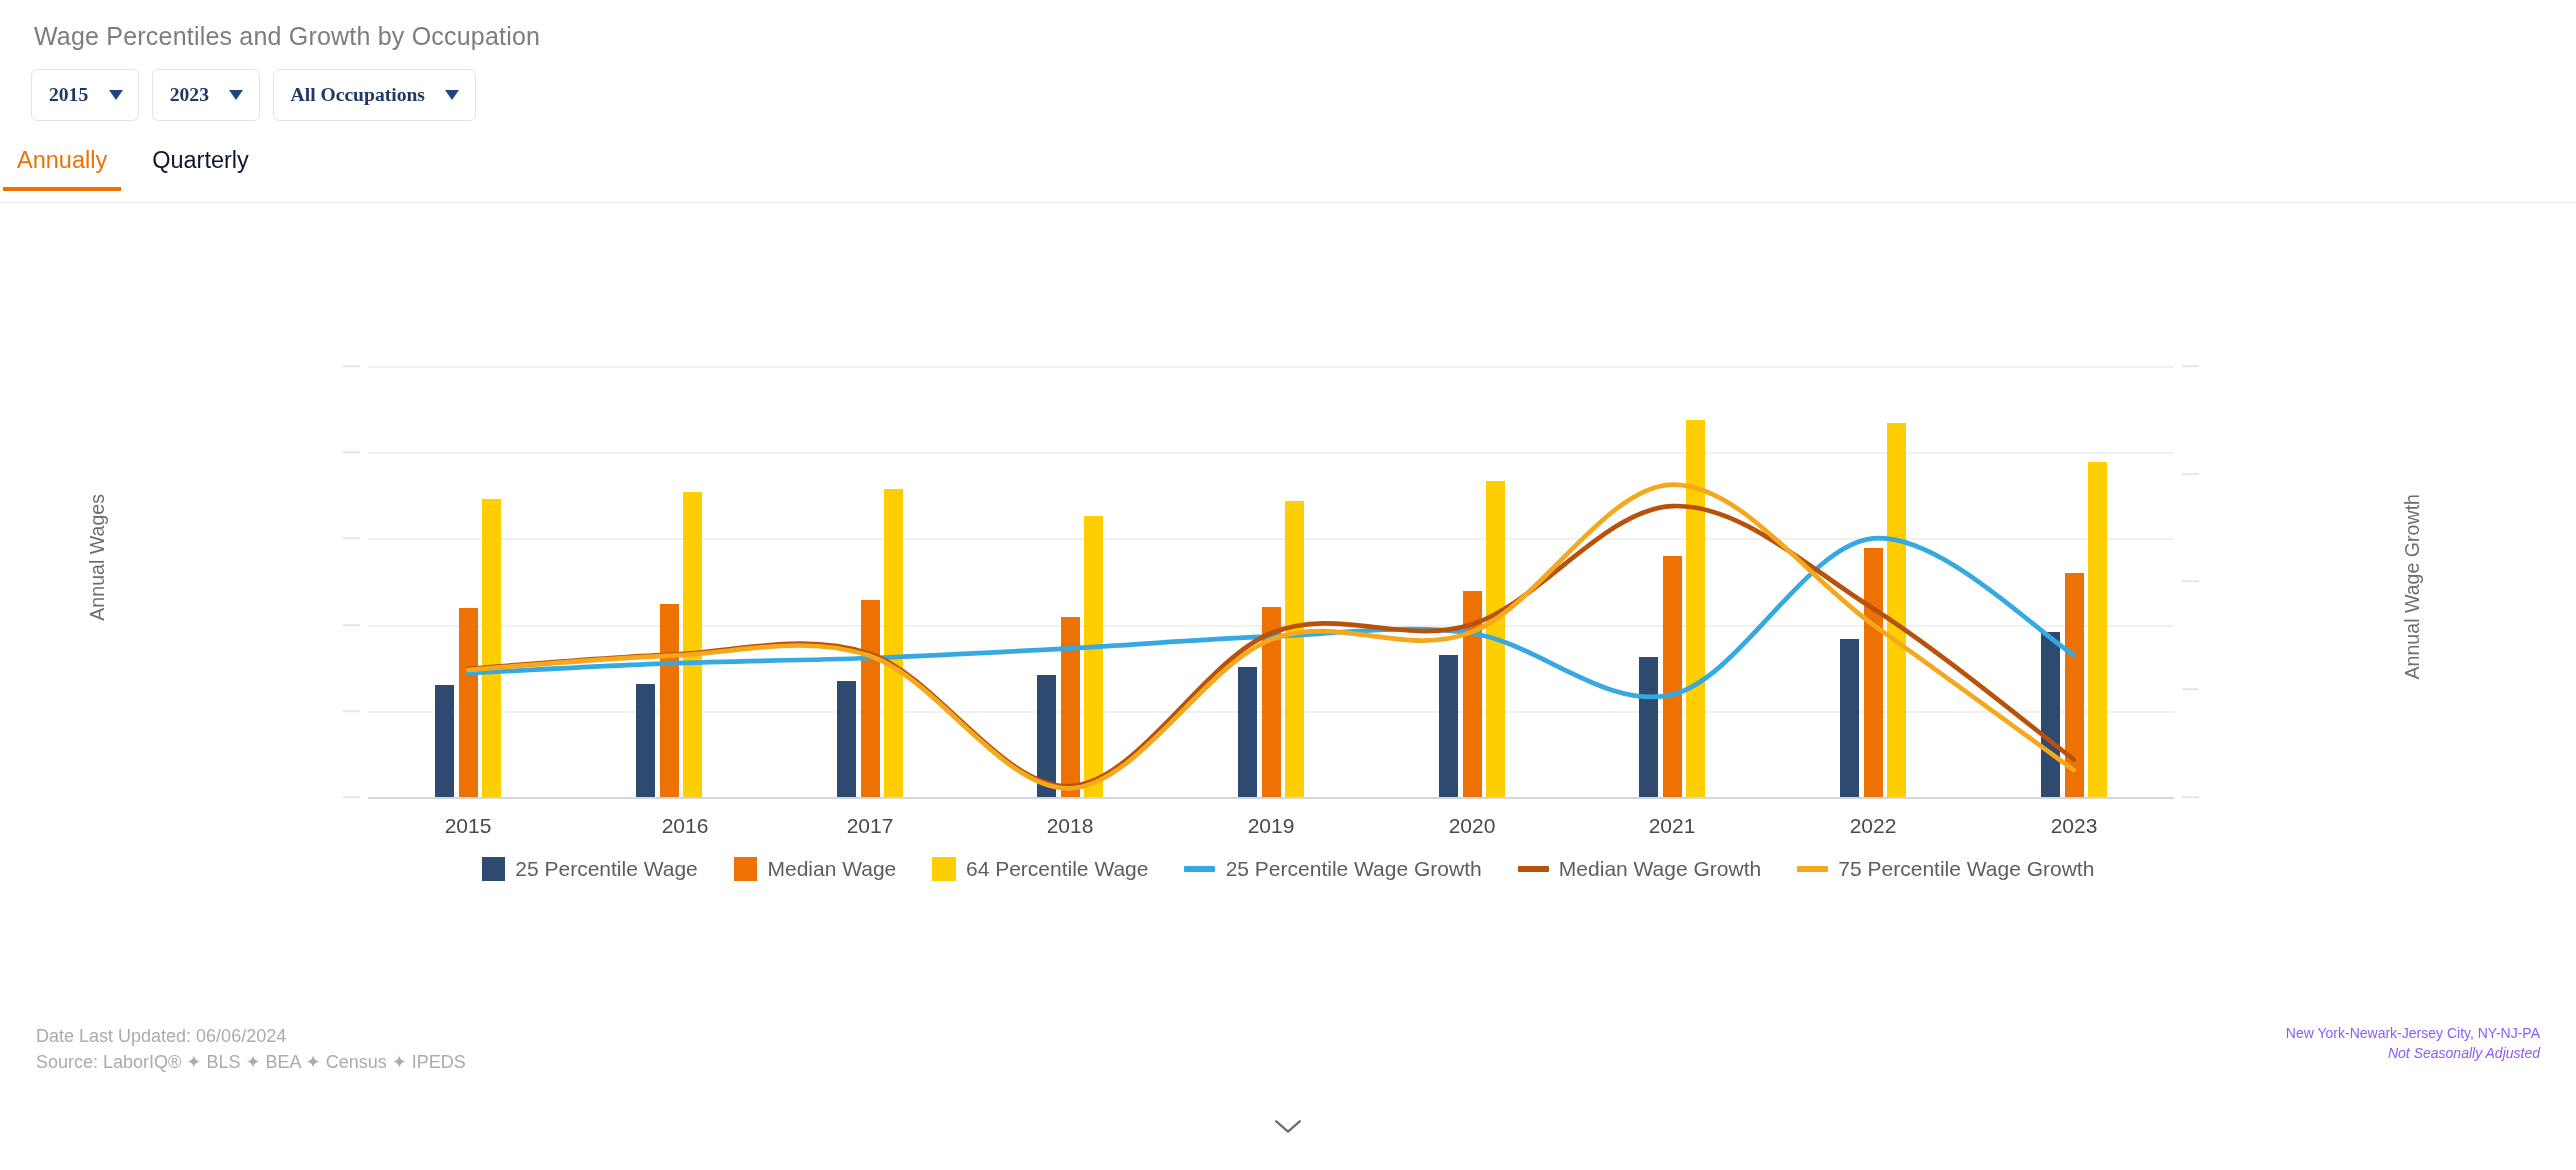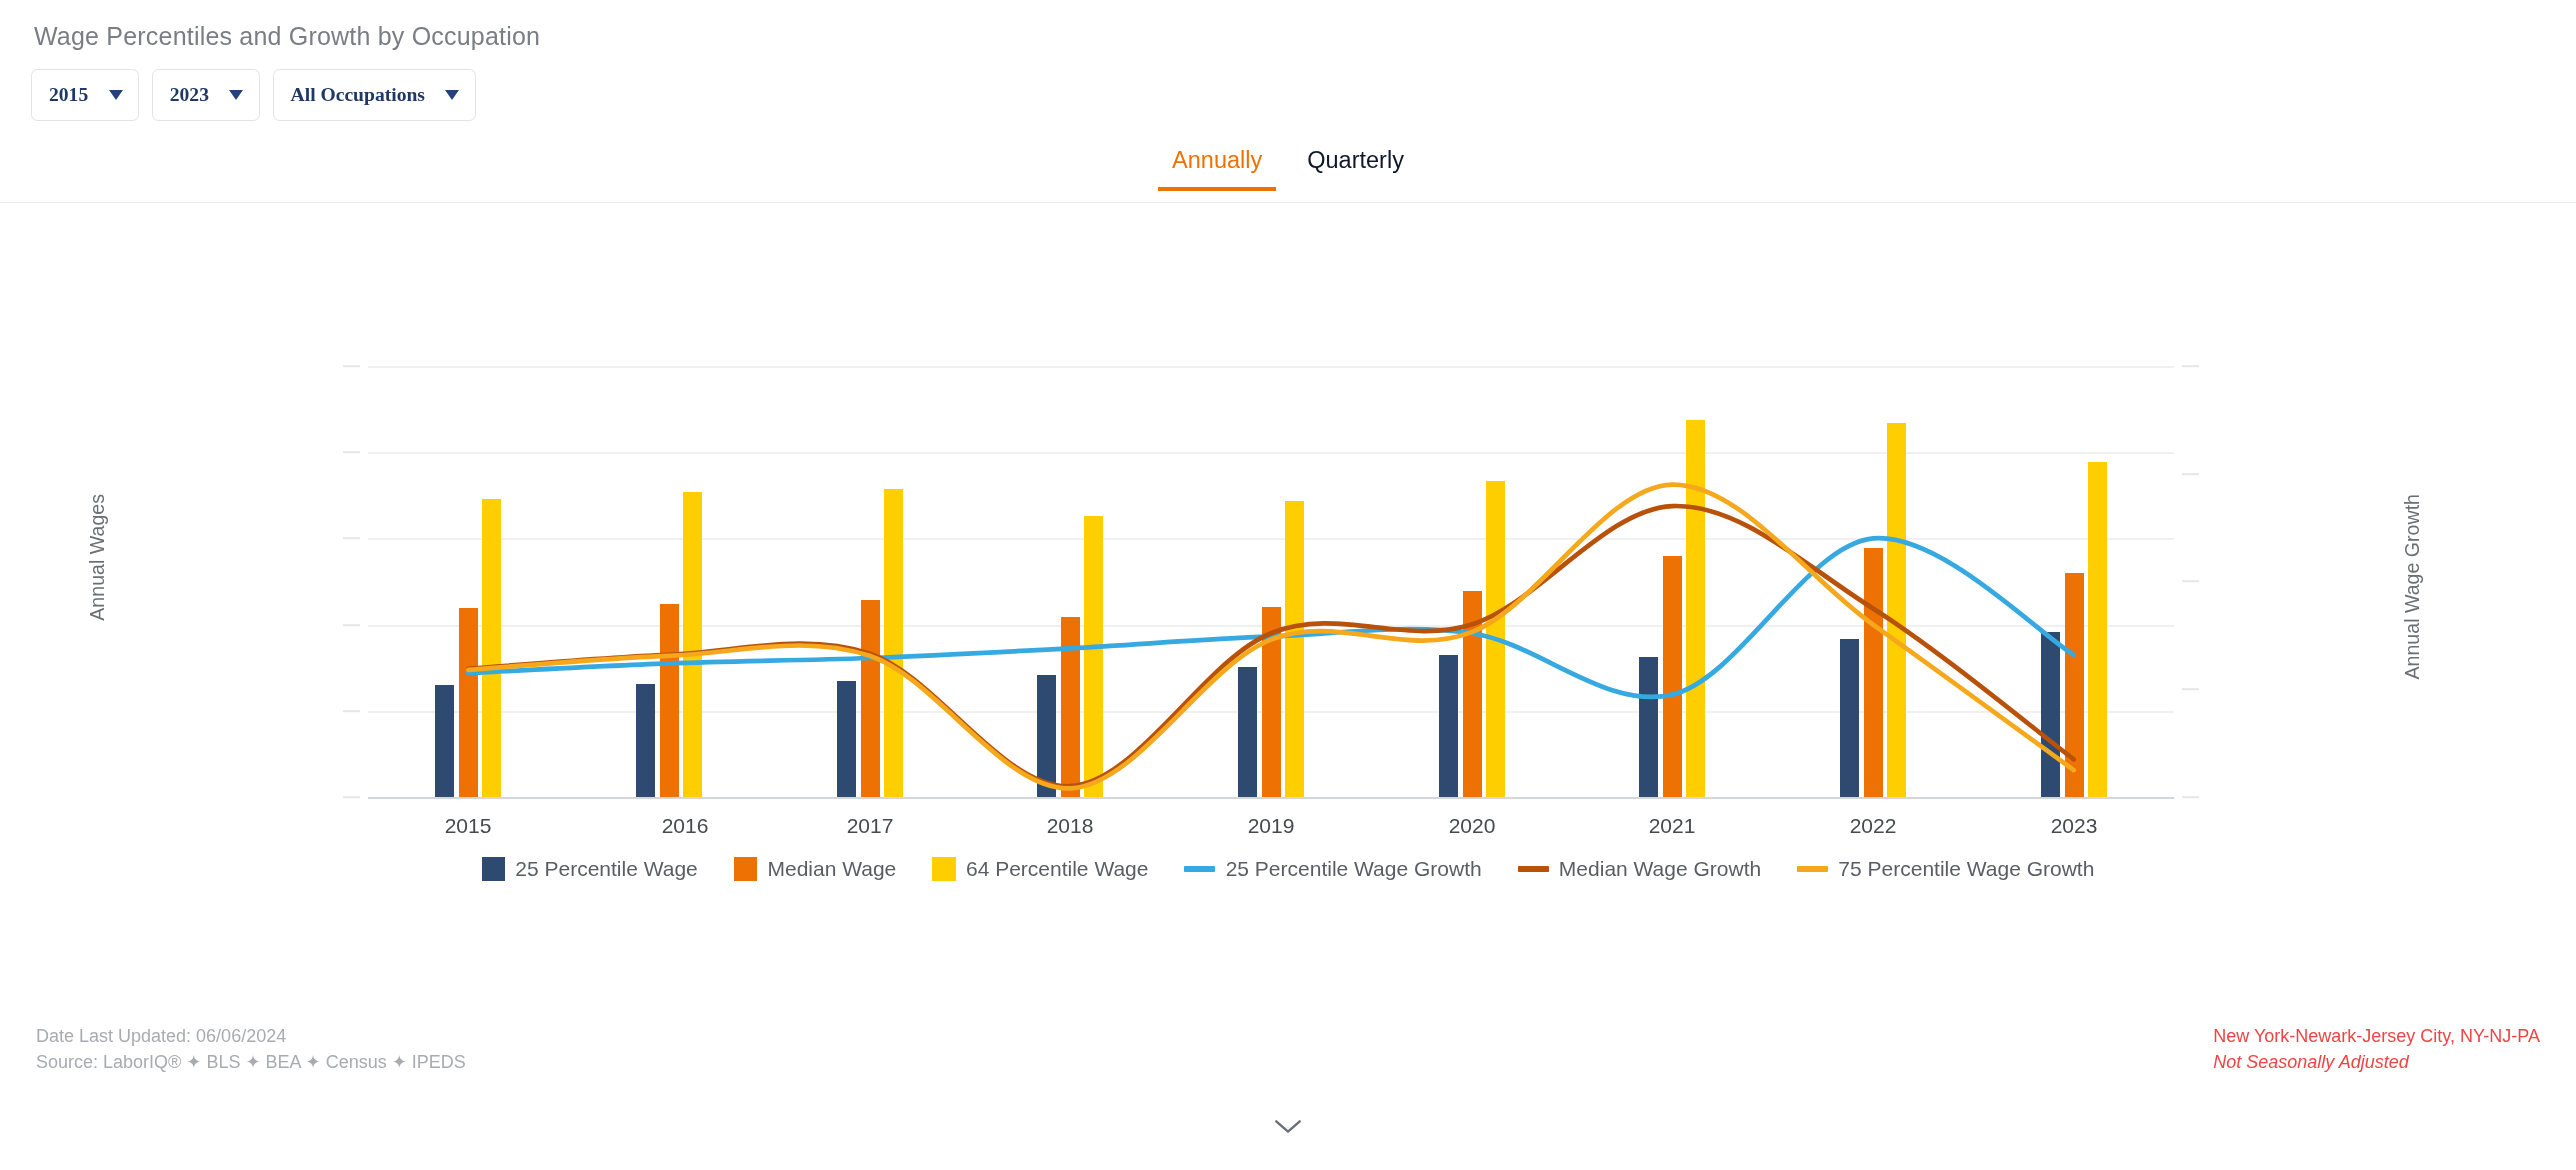--- a/index.html
+++ b/index.html
@@ -35,21 +35,21 @@
   .select-box .caret {
     width: 0; height: 0; flex: 0 0 auto;
     border-left: 7.8px solid transparent;
     border-right: 7.8px solid transparent;
     border-top: 10.2px solid #24427c;
   }
 
   
   .tabs {
     position: absolute; top: 139px; left: 0; width: 100%;
-    display: flex; justify-content: center; gap: 11px;
+    display: flex; justify-content: flex-start; gap: 11px;
     border-bottom: 1.6px solid #ececec; padding-bottom: 0;
     height: 64px; align-items: flex-start;
   }
   .tab {
     font-size: 23.5px; padding: 7.8px 17px 17px 17px;
     color: #0f172a; cursor: pointer; position: relative;
     background: transparent; border: none;
     font-family: "Liberation Sans", sans-serif;
   }
   .tab.active { color: #ee7203; }
@@ -116,21 +116,21 @@
   .swatch { width: 23.5px; height: 23.5px; flex: 0 0 auto; }
   .swatch.line { width: 31px; height: 5.5px; border-radius: 0.8px; }
 
   
   .footer-left {
     position: absolute; left: 36px; top: 1024px;
     font-size: 18px; color: #a8abb0; line-height: 1.42;
   }
   .footer-right {
     position: absolute; right: 36px; top: 1024px;
-    font-size: 18px; color: #ef4444; line-height: 1.42; text-align: left;
+    font-size: 14px; color: #8b5cf6; line-height: 1.42; text-align: right;
   }
   .footer-right .ital { font-style: italic; }
 
   .chevron-down {
     position: absolute; left: 50%; top: 1119px; transform: translateX(-50%);
     cursor: pointer; color: #6b6e73;
   }
 </style>
 </head>
 <body>

